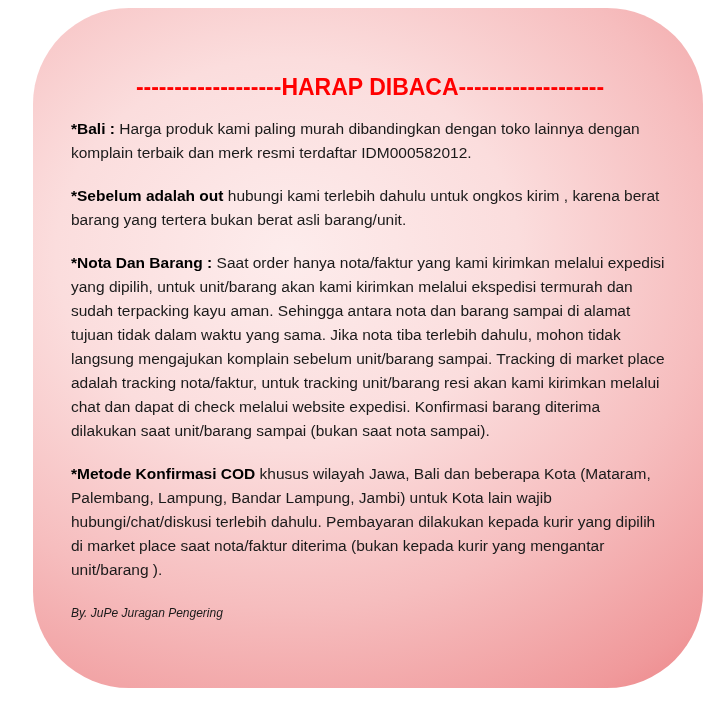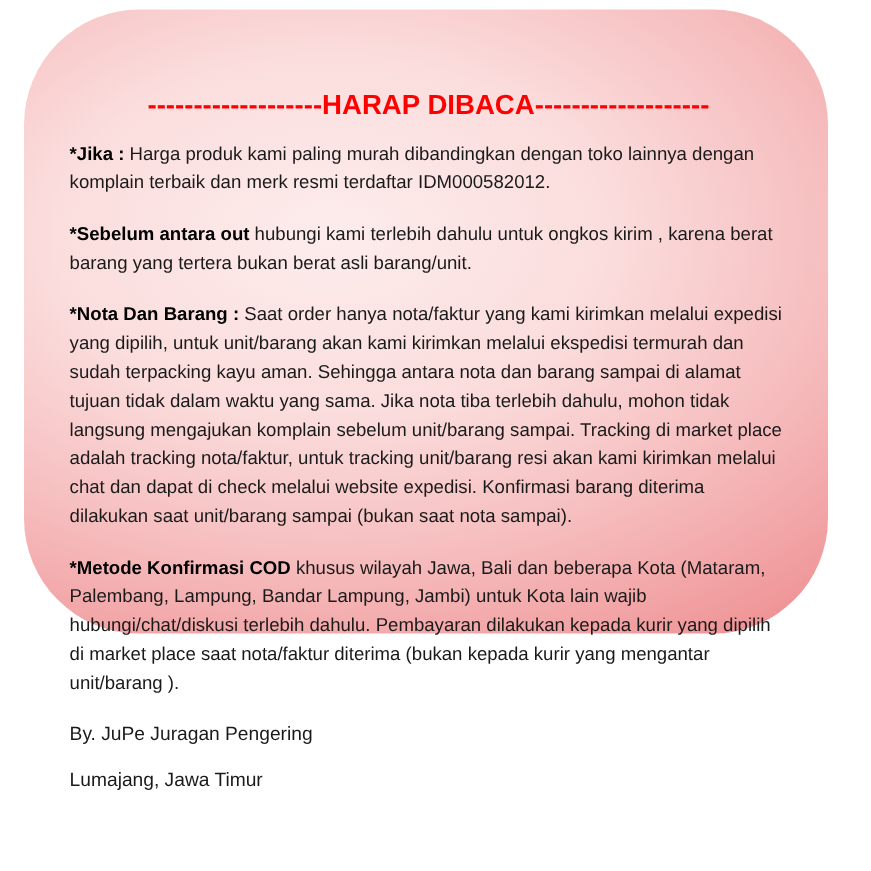--- a/index.html
+++ b/index.html
@@ -12,24 +12,24 @@
   }
   .stage {
     position: relative;
     width: 726px;
     height: 726px;
     background: #ffffff;
     overflow: hidden;
   }
   .card {
     position: absolute;
-    left: 20px;
+    left: 33px;
     top: 8px;
     width: 670px;
-    height: 520px;
+    height: 680px;
     border-radius: 96px;
     background: radial-gradient(ellipse 115% 95% at 38% 36%,
       #fdecec 0%,
       #fbdddd 30%,
       #f6bdbe 55%,
       #f0999b 78%,
       #e8696d 100%);
   }
   .content {
     position: absolute;
@@ -52,40 +52,40 @@
     font-size: 15.5px;
     line-height: 24px;
   }
   p.para .lead {
     font-weight: bold;
     color: #000000;
   }
   p.footer-line {
     margin: 0 0 14px 0;
     color: #1a1a1a;
-    font-size: 16px;
+    font-size: 12px;
     line-height: 24px;
+    font-style: italic;
   }
 </style>
 </head>
 <body>
 
 <div class="stage">
   <div class="card">
     <div class="content">
 
       <div class="title">-------------------HARAP DIBACA-------------------</div>
 
-      <p class="para"><span class="lead">*Jika :</span><span> Harga produk kami paling murah dibandingkan dengan toko lainnya dengan komplain terbaik dan merk resmi terdaftar IDM000582012.</span></p>
+      <p class="para"><span class="lead">*Bali :</span><span> Harga produk kami paling murah dibandingkan dengan toko lainnya dengan komplain terbaik dan merk resmi terdaftar IDM000582012.</span></p>
 
-      <p class="para"><span class="lead">*Sebelum antara out</span><span> hubungi kami terlebih dahulu untuk ongkos kirim , karena berat barang  yang tertera bukan berat asli barang/unit.</span></p>
+      <p class="para"><span class="lead">*Sebelum adalah out</span><span> hubungi kami terlebih dahulu untuk ongkos kirim , karena berat barang  yang tertera bukan berat asli barang/unit.</span></p>
 
       <p class="para"><span class="lead">*Nota Dan Barang :</span><span> Saat order hanya nota/faktur yang kami kirimkan melalui expedisi yang dipilih, untuk unit/barang akan kami kirimkan melalui ekspedisi termurah dan sudah terpacking kayu aman. Sehingga antara nota dan barang sampai di alamat tujuan tidak dalam waktu yang sama. Jika nota tiba terlebih dahulu, mohon tidak langsung mengajukan komplain sebelum unit/barang sampai. Tracking di market place adalah tracking nota/faktur, untuk tracking unit/barang resi akan kami kirimkan melalui chat dan dapat di check melalui website expedisi. Konfirmasi barang diterima dilakukan saat unit/barang sampai (bukan saat nota sampai).</span></p>
 
       <p class="para"><span class="lead">*Metode Konfirmasi COD</span><span> khusus wilayah Jawa, Bali dan beberapa Kota (Mataram, Palembang, Lampung, Bandar Lampung, Jambi) untuk Kota lain wajib hubungi/chat/diskusi terlebih dahulu. Pembayaran dilakukan kepada kurir yang dipilih di market place saat nota/faktur diterima (bukan kepada kurir yang mengantar unit/barang ).</span></p>
 
       <p class="footer-line">By. JuPe Juragan Pengering</p>
 
-      <p class="footer-line">Lumajang, Jawa Timur</p>
 
     </div>
   </div>
 </div>
 
 </body></html>

